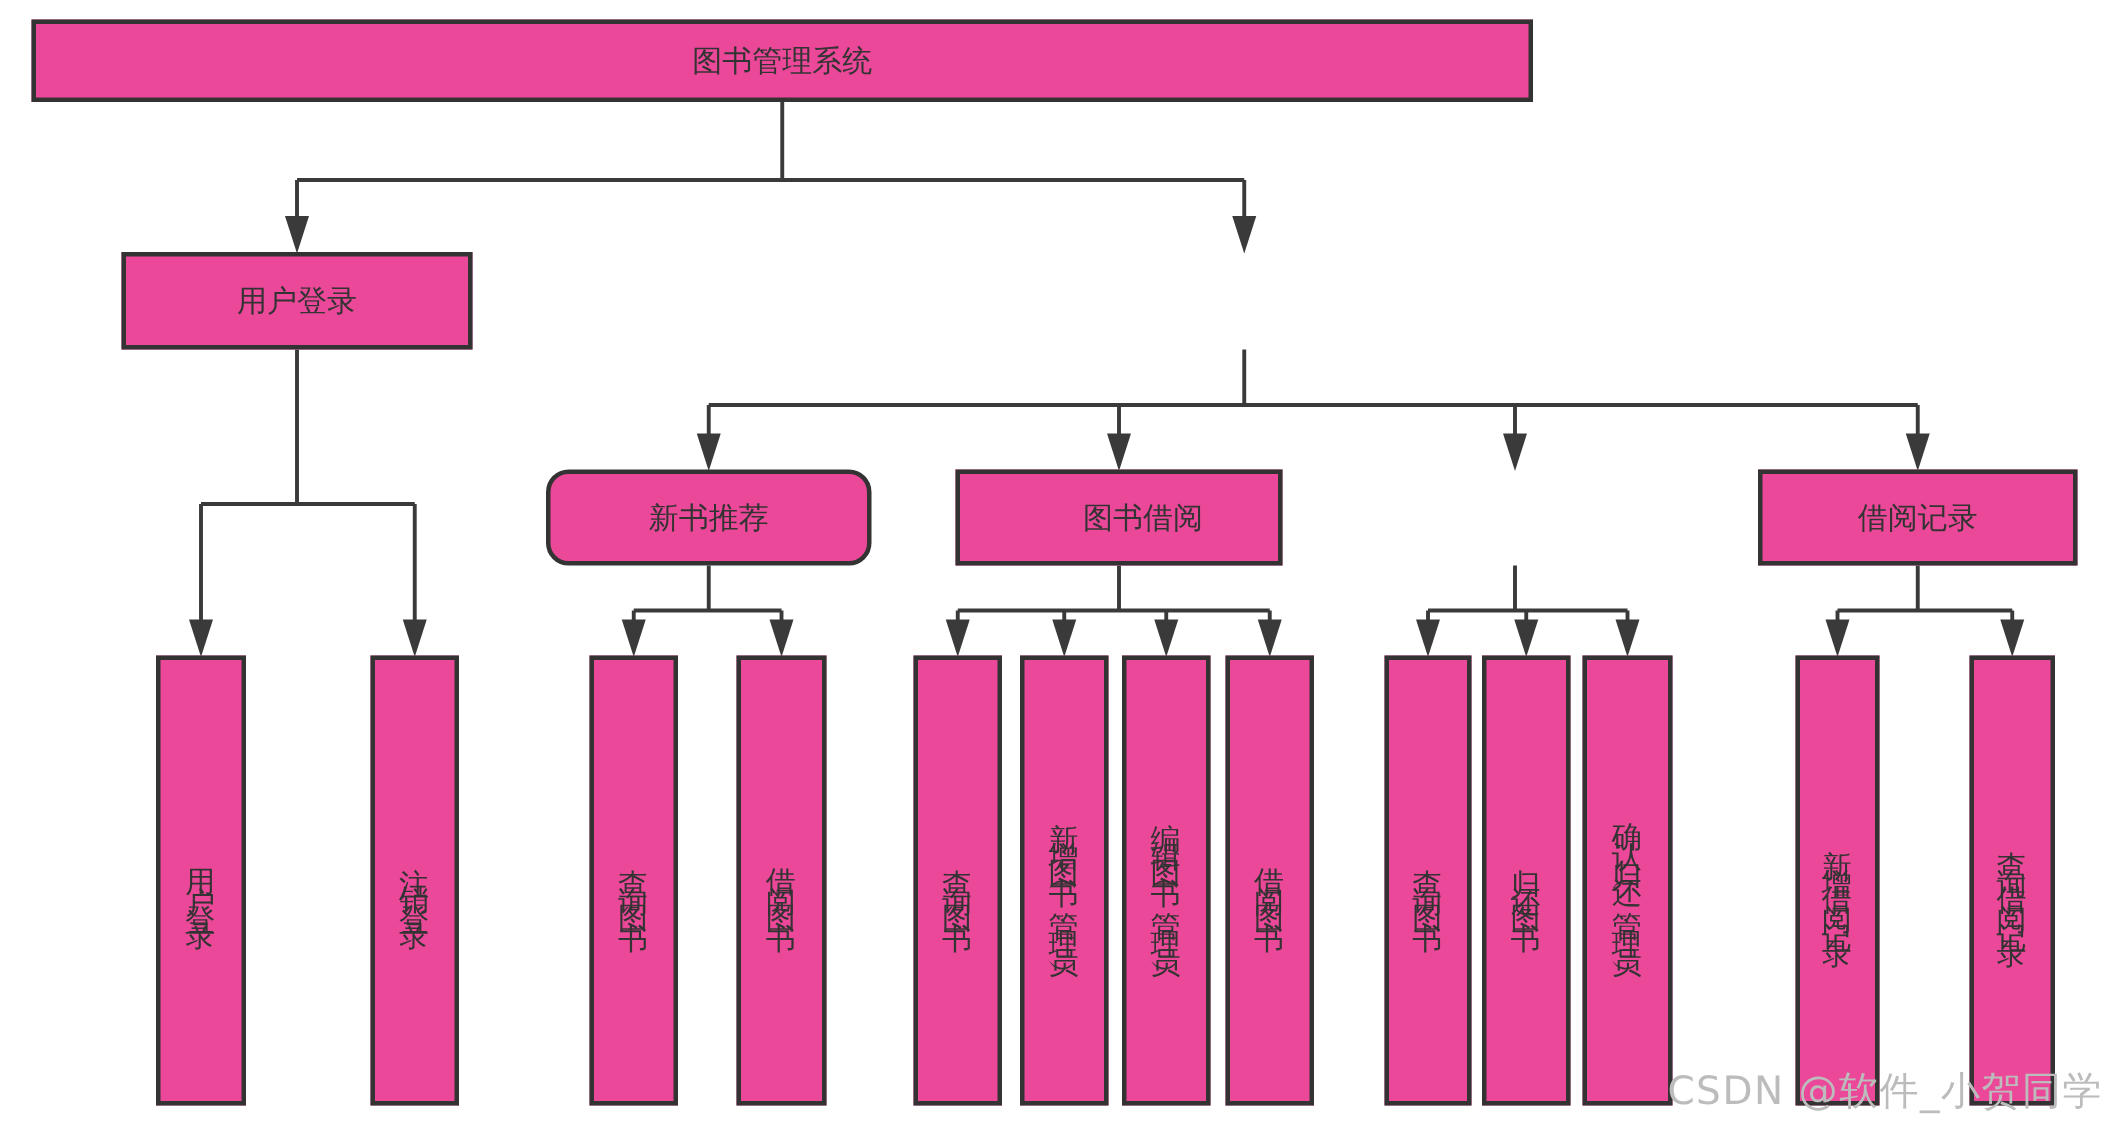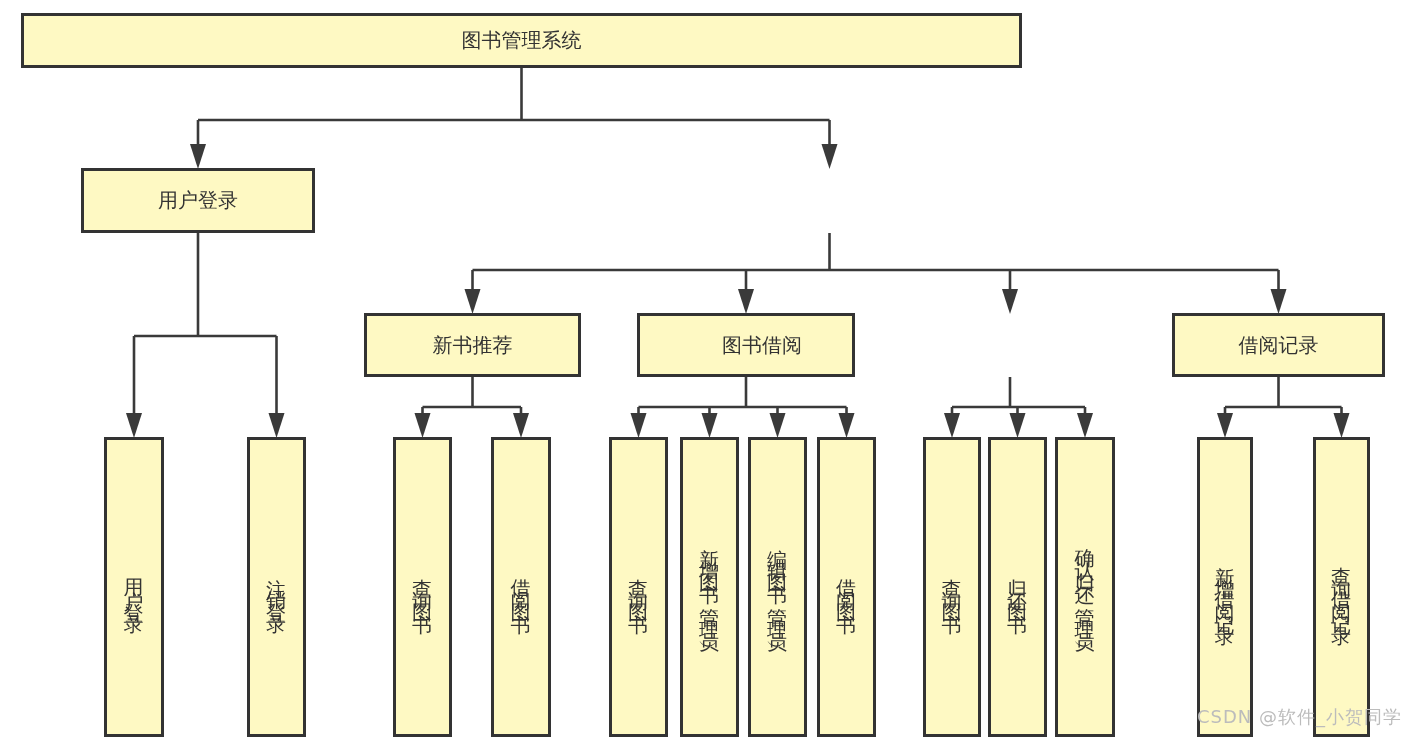--- a/index.html
+++ b/index.html
@@ -6,32 +6,32 @@
   body {
     width:1405px; height:747px; position:relative; overflow:hidden;
     background:var(--bg,#fff);
     font-family:"DejaVu Sans", sans-serif;
   }
   #canvas { position:absolute; inset:0; width:1405px; height:747px; }
   #connectors { position:absolute; left:0; top:0; pointer-events:none; }
   .node {
     position:absolute; box-sizing:border-box;
     border:3px solid var(--border,#333);
-    background:#fef9c3;
+    background:#ec4899;
     display:flex; align-items:center; justify-content:center;
     font-size:20px; color:var(--text,#333);
     white-space:nowrap; z-index:2;
   }
   .node.vertical {
     writing-mode:vertical-rl; text-orientation:mixed;
     letter-spacing:0.6em; line-height:1;
   }
   .watermark {
-    position:absolute; right:3px; bottom:18px; z-index:5;
-    font-size:18px; letter-spacing:1px;
+    position:absolute; right:3px; bottom:2px; z-index:5;
+    font-size:26px; letter-spacing:1px;
     color:var(--watermark,#bcbcbc);
   }
 </style>
 </head>
 <body style="--bg: #ffffff; --border: #333333; --text: #333333; --watermark: #bcbcbc;">
 
 <div id="canvas">
   <svg id="connectors" width="1405" height="747">
       <line x1="521.5" y1="68" x2="521.5" y2="120" stroke="#3a3a3a" stroke-width="2.6"></line>
       <line x1="198" y1="120" x2="829.5" y2="120" stroke="#3a3a3a" stroke-width="2.6"></line>
@@ -83,21 +83,21 @@
       <line x1="1225" y1="407" x2="1341.5" y2="407" stroke="#3a3a3a" stroke-width="2.6"></line>
       <line x1="1225" y1="407" x2="1225" y2="416" stroke="#3a3a3a" stroke-width="2.6"></line>
       <polygon points="1225,438 1217,413 1233,413" fill="#3a3a3a"></polygon>
       <line x1="1341.5" y1="407" x2="1341.5" y2="416" stroke="#3a3a3a" stroke-width="2.6"></line>
       <polygon points="1341.5,438 1333.5,413 1349.5,413" fill="#3a3a3a"></polygon>
     </svg>
 
   <div class="watermark">CSDN @软件_小贺同学</div>
 <div class="node" style="left: 21px; top: 13px; width: 1001px; height: 55px;">图书管理系统</div>
     <div class="node" style="left: 81px; top: 168px; width: 234px; height: 65px;">用户登录</div>
-    <div class="node" style="left: 364px; top: 313px; width: 217px; height: 64px;">新书推荐</div>
+    <div class="node" style="left: 364px; top: 313px; width: 217px; height: 64px; border-radius: 15px;">新书推荐</div>
     <div class="node" style="left: 637px; top: 313px; width: 218px; height: 64px; padding-left: 32px;">图书借阅</div>
     <div class="node" style="left: 1172px; top: 313px; width: 213px; height: 64px;">借阅记录</div>
     <div class="node vertical" style="left: 104px; top: 437px; width: 60px; height: 300px;">用户登录</div>
     <div class="node vertical" style="left: 247px; top: 437px; width: 59px; height: 300px;">注销登录</div>
     <div class="node vertical" style="left: 393px; top: 437px; width: 59px; height: 300px;">查询图书</div>
     <div class="node vertical" style="left: 491px; top: 437px; width: 60px; height: 300px;">借阅图书</div>
     <div class="node vertical" style="left: 609px; top: 437px; width: 59px; height: 300px;">查询图书</div>
     <div class="node vertical" style="left: 680px; top: 437px; width: 59px; height: 300px;">新增图书（管理员）</div>
     <div class="node vertical" style="left: 748px; top: 437px; width: 59px; height: 300px;">编辑图书（管理员）</div>
     <div class="node vertical" style="left: 817px; top: 437px; width: 59px; height: 300px;">借阅图书</div>

